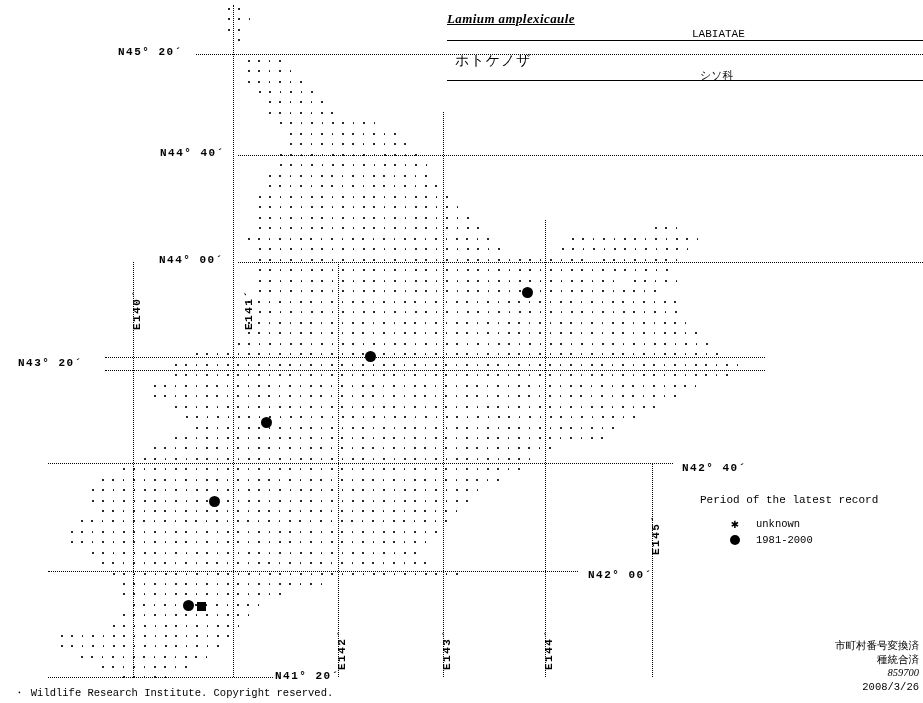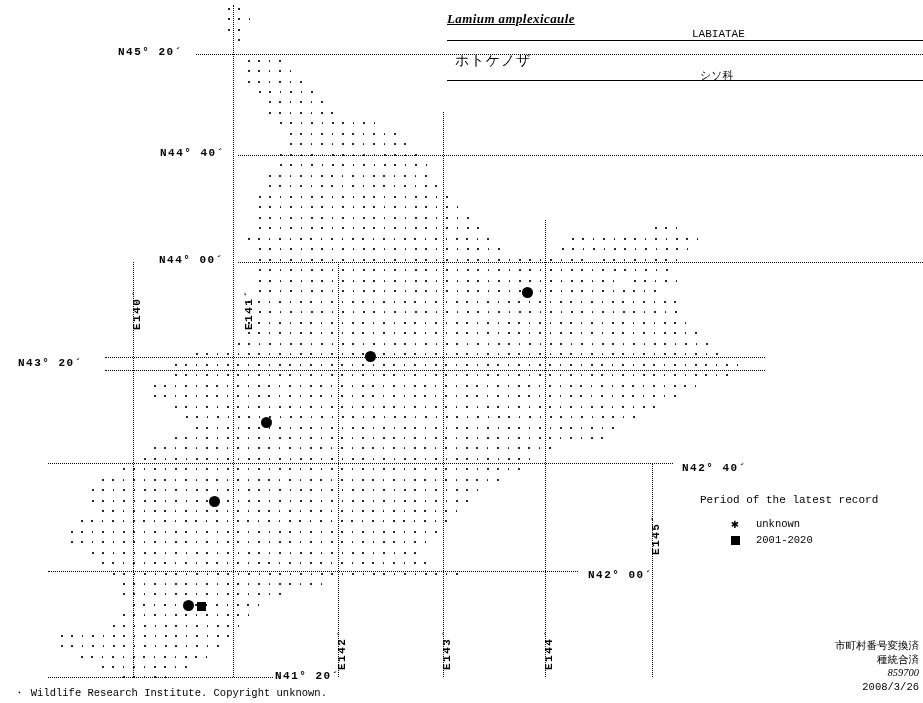--- a/index.html
+++ b/index.html
@@ -1837,26 +1837,26 @@
     <div class="legend-title">Period of the latest record</div>
     <div class="legend-rows" id="legend-rows">
         <div class="lrow">
           <span class="lsym">
             <span class="sym-star">✱</span>
           </span>
           <span class="ltxt">unknown</span>
         </div>
         <div class="lrow">
           <span class="lsym">
-            <span class="sym-sq-f"></span>
+            <span class="sym-circ-f"></span>
           </span>
-          <span class="ltxt">2001-2020</span>
+          <span class="ltxt">1981-2000</span>
         </div>
       </div>
   </div>
 
-  <div class="foot-left">・ Wildlife Research Institute. Copyright unknown.</div>
+  <div class="foot-left">・ Wildlife Research Institute. Copyright reserved.</div>
   <div class="foot-right fr1">市町村番号変換済</div>
   <div class="foot-right fr2">種統合済</div>
   <div class="foot-right fr3">859700</div>
   <div class="foot-right fr4">2008/3/26</div>
 
 </div>
 
 </body></html>

